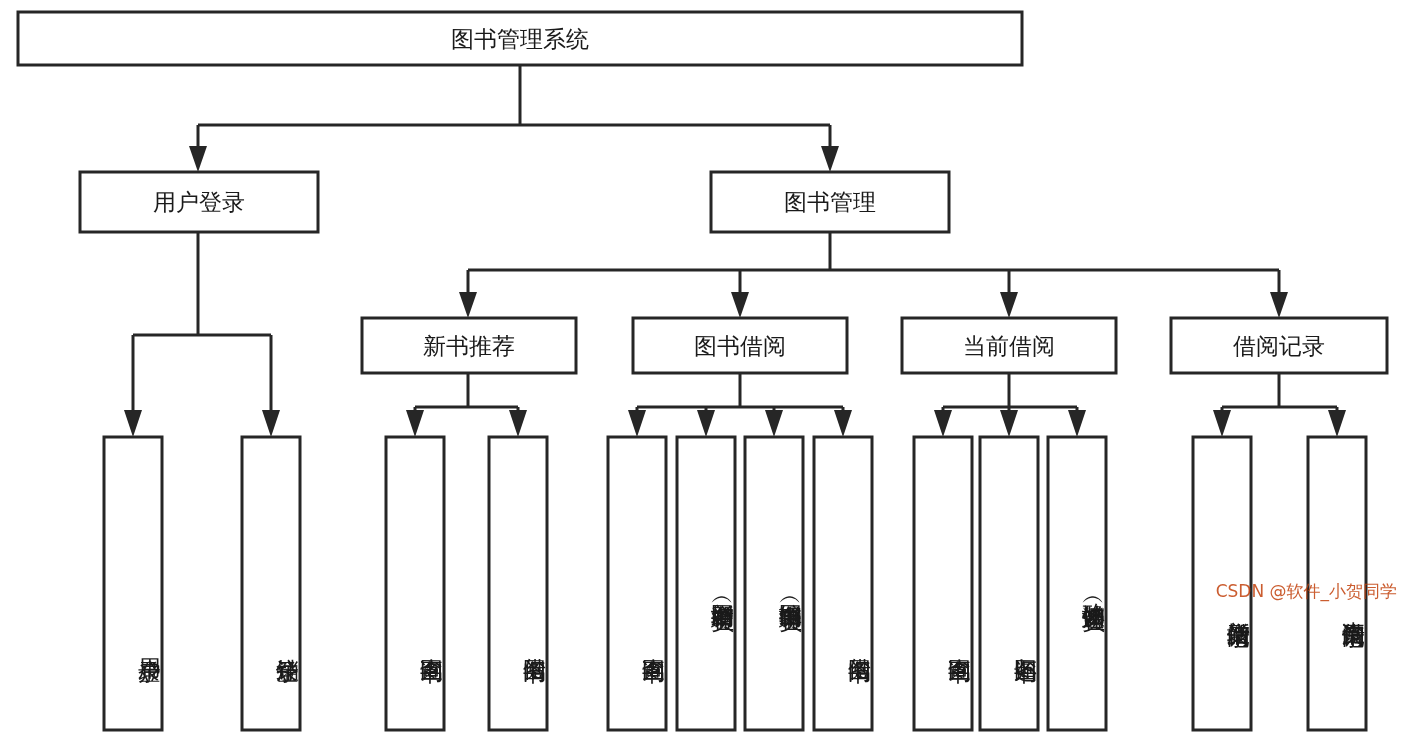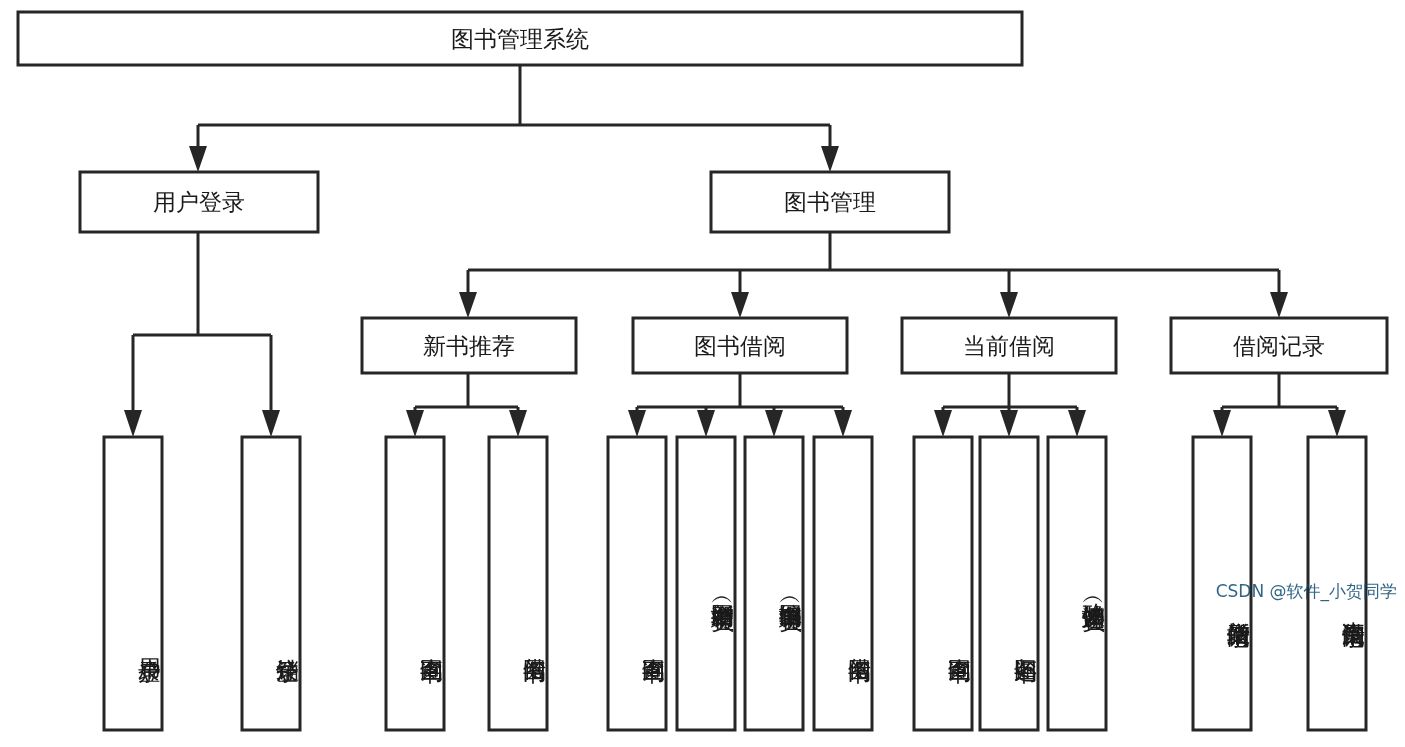--- a/index.html
+++ b/index.html
@@ -63,21 +63,21 @@
     text-align: center;
     white-space: nowrap;
     pointer-events: none;
   }
   .watermark {
     position: absolute;
     right: 8px;
     bottom: 6px;
     font-family: "DejaVu Sans", "Liberation Sans", sans-serif;
     font-size: 17px;
-    color: #0c4a6e;
+    color: #c2410c;
     opacity: 0.85;
     white-space: nowrap;
   }
 </style>
 </head>
 <body>
 
 <div id="diagram-root">
 
   <svg id="tree-svg" viewBox="0 0 1405 747">

